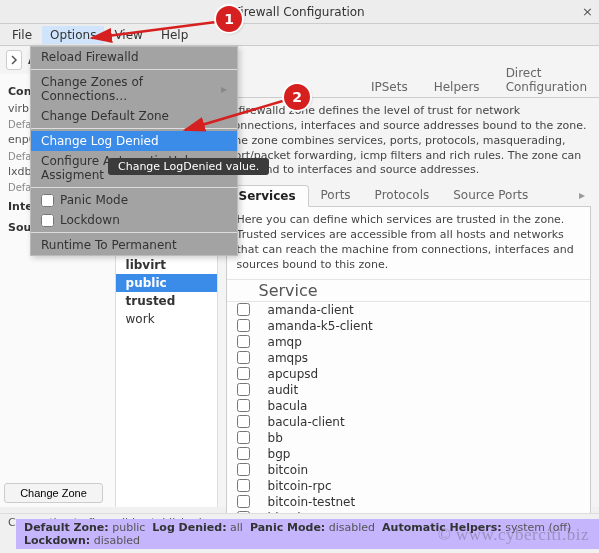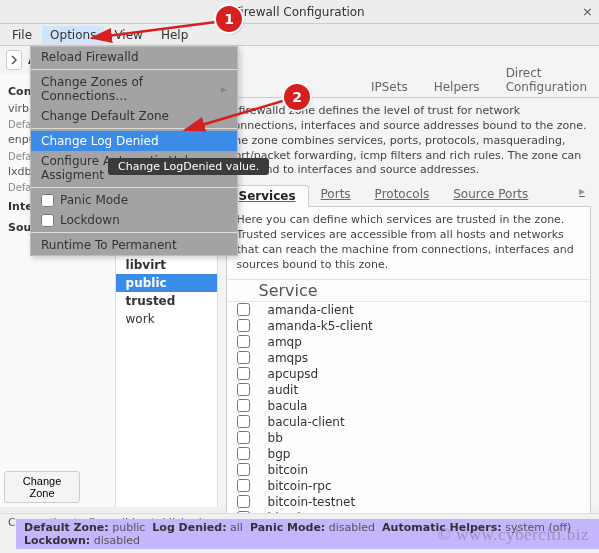--- a/index.html
+++ b/index.html
@@ -54,21 +54,21 @@
     width: 124px; background:#fafafa; border-right:1px solid #ddd;
     padding: 4px;
     display:flex; flex-direction:column;
     gap: 2px;
   }
   .left-list { flex: 1; font-size:11px; color:#555; line-height:1.5; padding:2px 4px; }
   .left-list .cat { color:#333; font-weight:600; margin-top:4px; }
   .change-zone-btn {
     margin-top:auto;
     background:#f4f4f4; border:1px solid #ccc; border-radius:3px;
-    padding: 3px 8px; font-size:11px; cursor:pointer; width:76px;
+    padding: 3px 8px; font-size:11px; cursor:pointer; width:99px;
   }
   .mid-col {
     width: 110px; background:#fff; border-right:1px solid #ddd;
     padding-top: 110px;
     font-size:12px;
   }
   .mid-col .zone-item { padding: 2px 10px; cursor:pointer; }
   .mid-col .zone-item.bold { font-weight:700; }
   .mid-col .zone-item.selected { background:#3b8be8; color:#fff; font-weight:700; }
   .right-col {
@@ -80,22 +80,22 @@
     font-size:12px; color:#666;
   }
   .config-tabs .tab { padding:3px 12px; cursor:pointer; }
   .config-tabs .tab.active {
     color:#222; border:1px solid #ccc; border-bottom:1px solid #f4f4f4;
     border-radius:4px 4px 0 0; background:#f4f4f4;
     position:relative; top:1px;
   }
   .zone-desc { padding: 6px 10px; font-size:11px; color:#444; line-height:1.35; }
   .inner-tabs {
-    display:flex; align-items:flex-start; height:24px; border-bottom:1px solid #ccc;
-    margin: 0 8px; font-size:12px; color:#666;text-decoration:underline;
+    display:flex; align-items:center; height:24px; border-bottom:1px solid #ccc;
+    margin: 0 8px; font-size:12px; color:#666;
   }
   .inner-tabs .tab { padding:3px 12px; cursor:pointer; }
   .inner-tabs .tab.active {
     color:#222; font-weight:600; border:1px solid #ccc; border-bottom:1px solid #fdfdfd;
     border-radius:4px 4px 0 0; background:#fdfdfd; position:relative; top:1px;
   }
   .inner-tabs .more { margin-left:auto; padding:0 6px; color:#999; }
   .svc-pane {
     margin:0 8px 8px 8px; flex:1; background:#fdfdfd; border:1px solid #ccc; border-top:none;
     display:flex; flex-direction:column;

